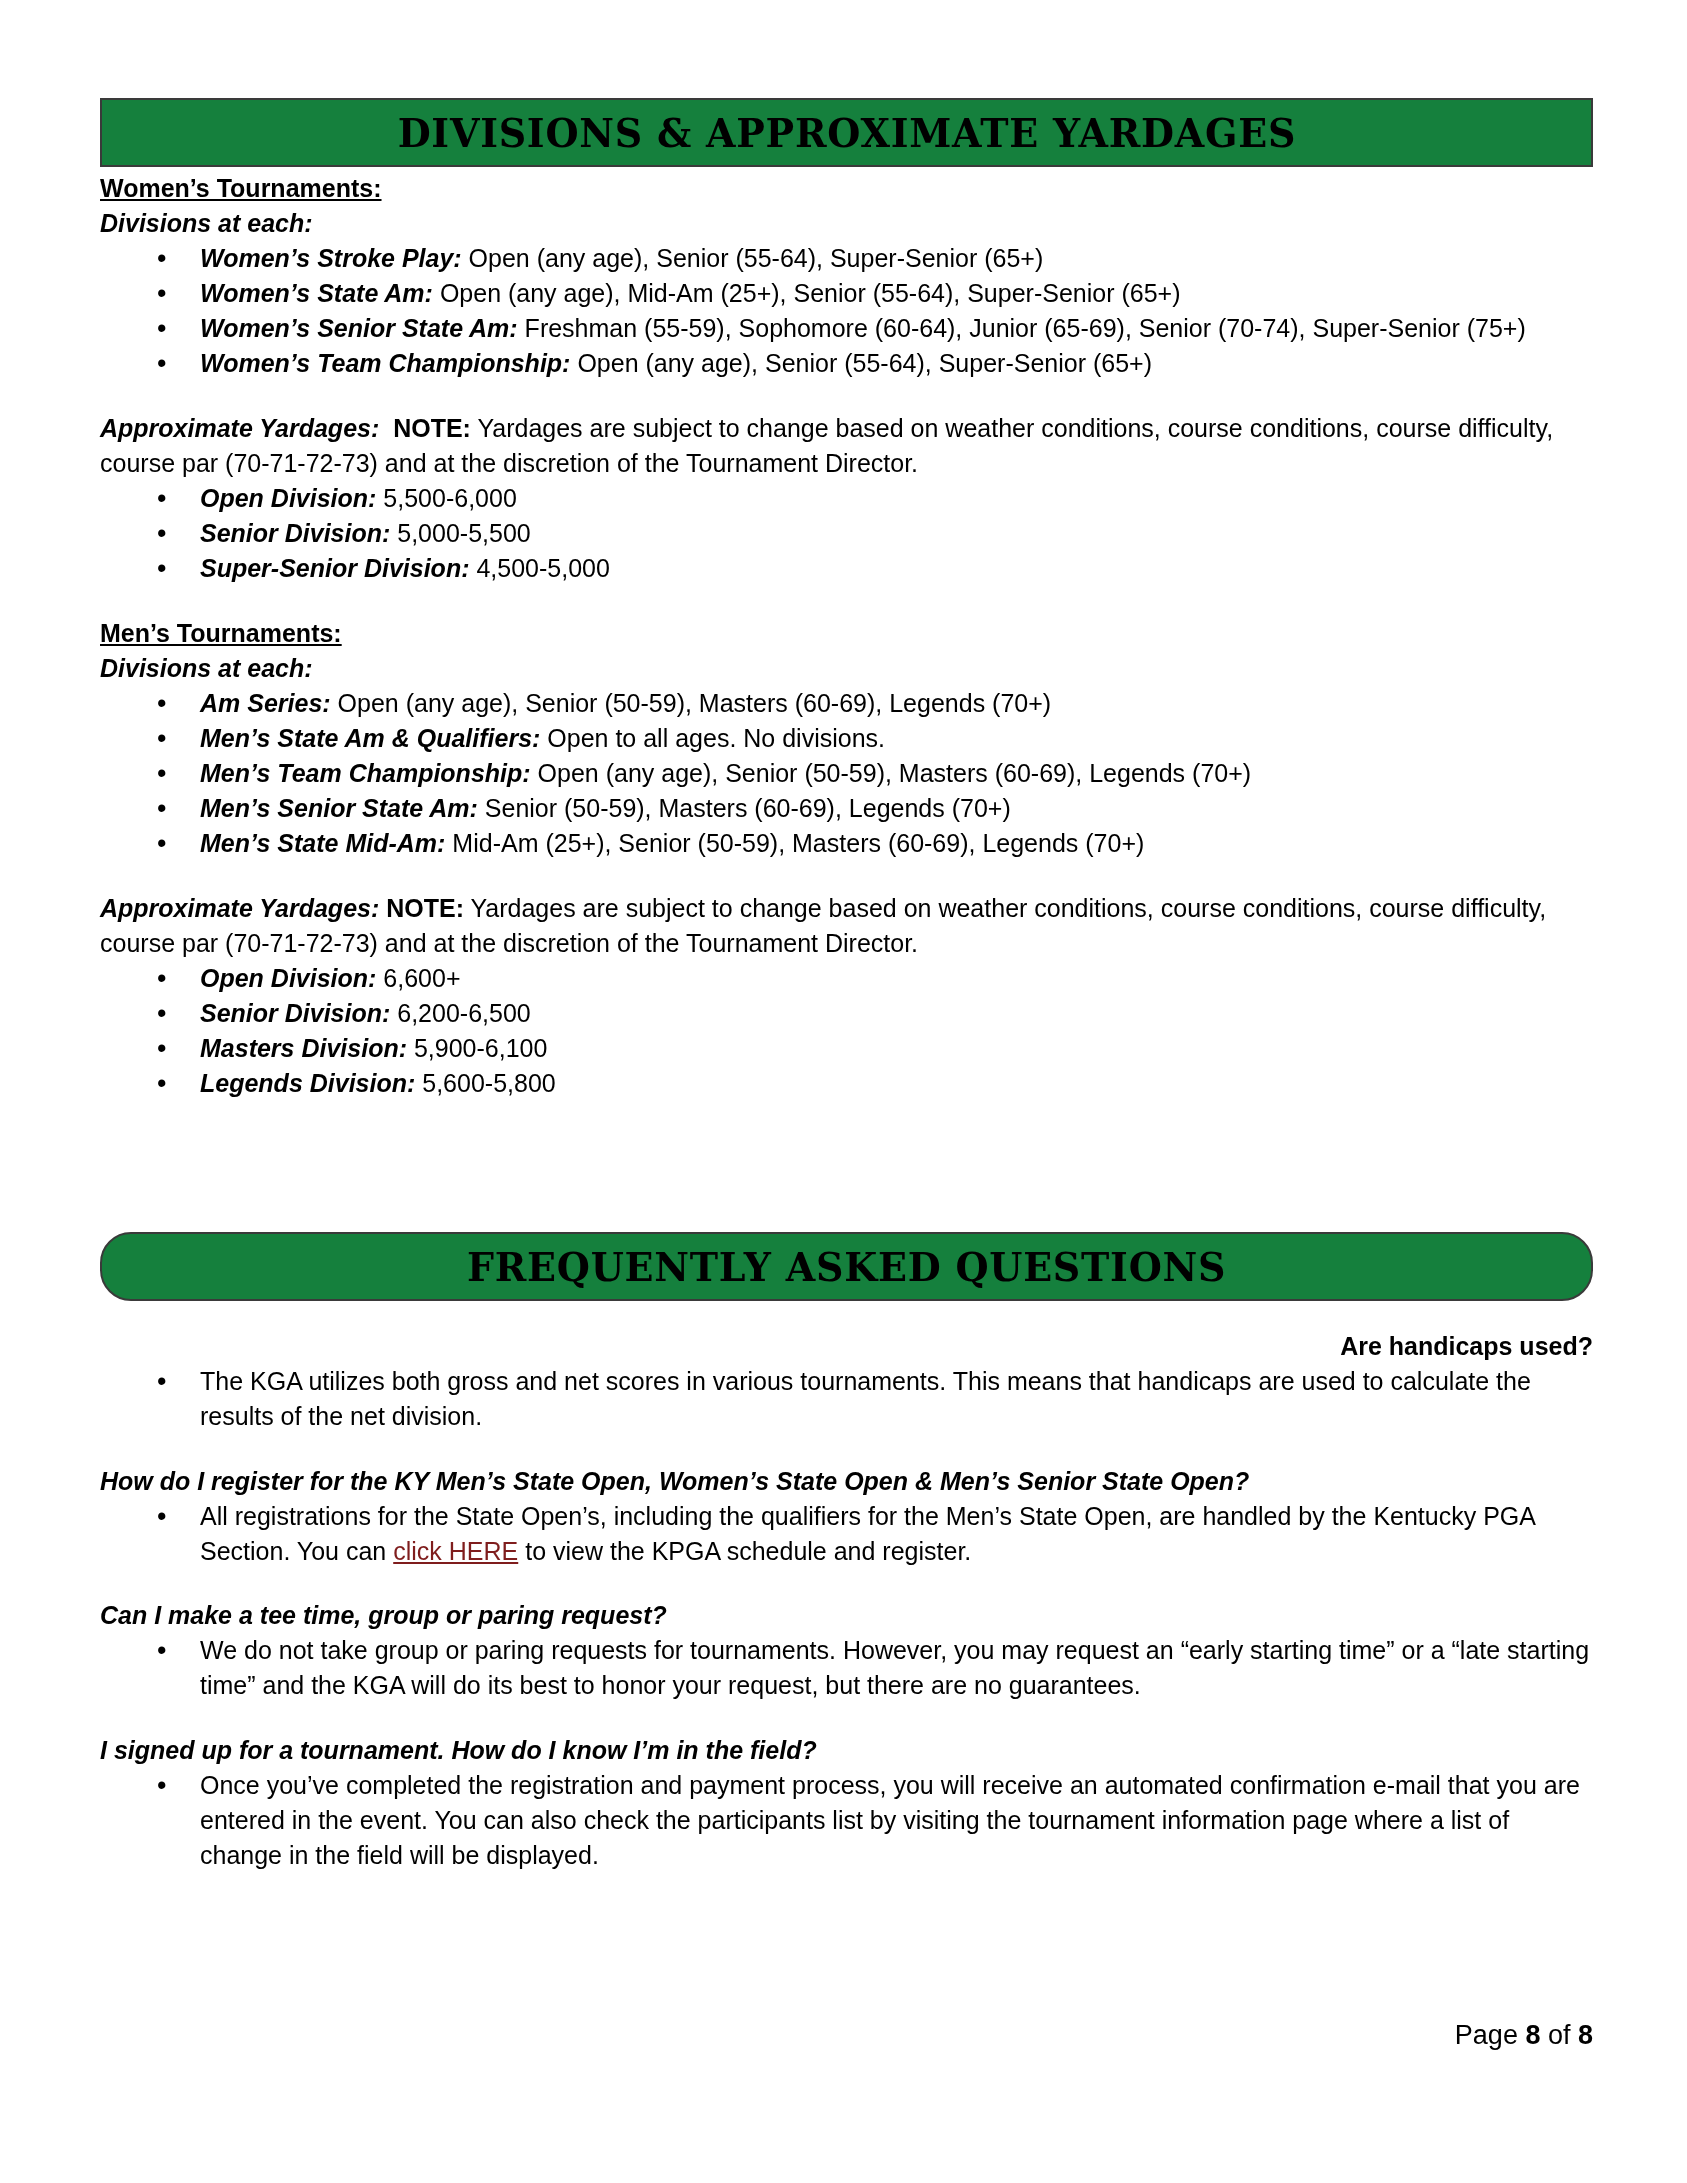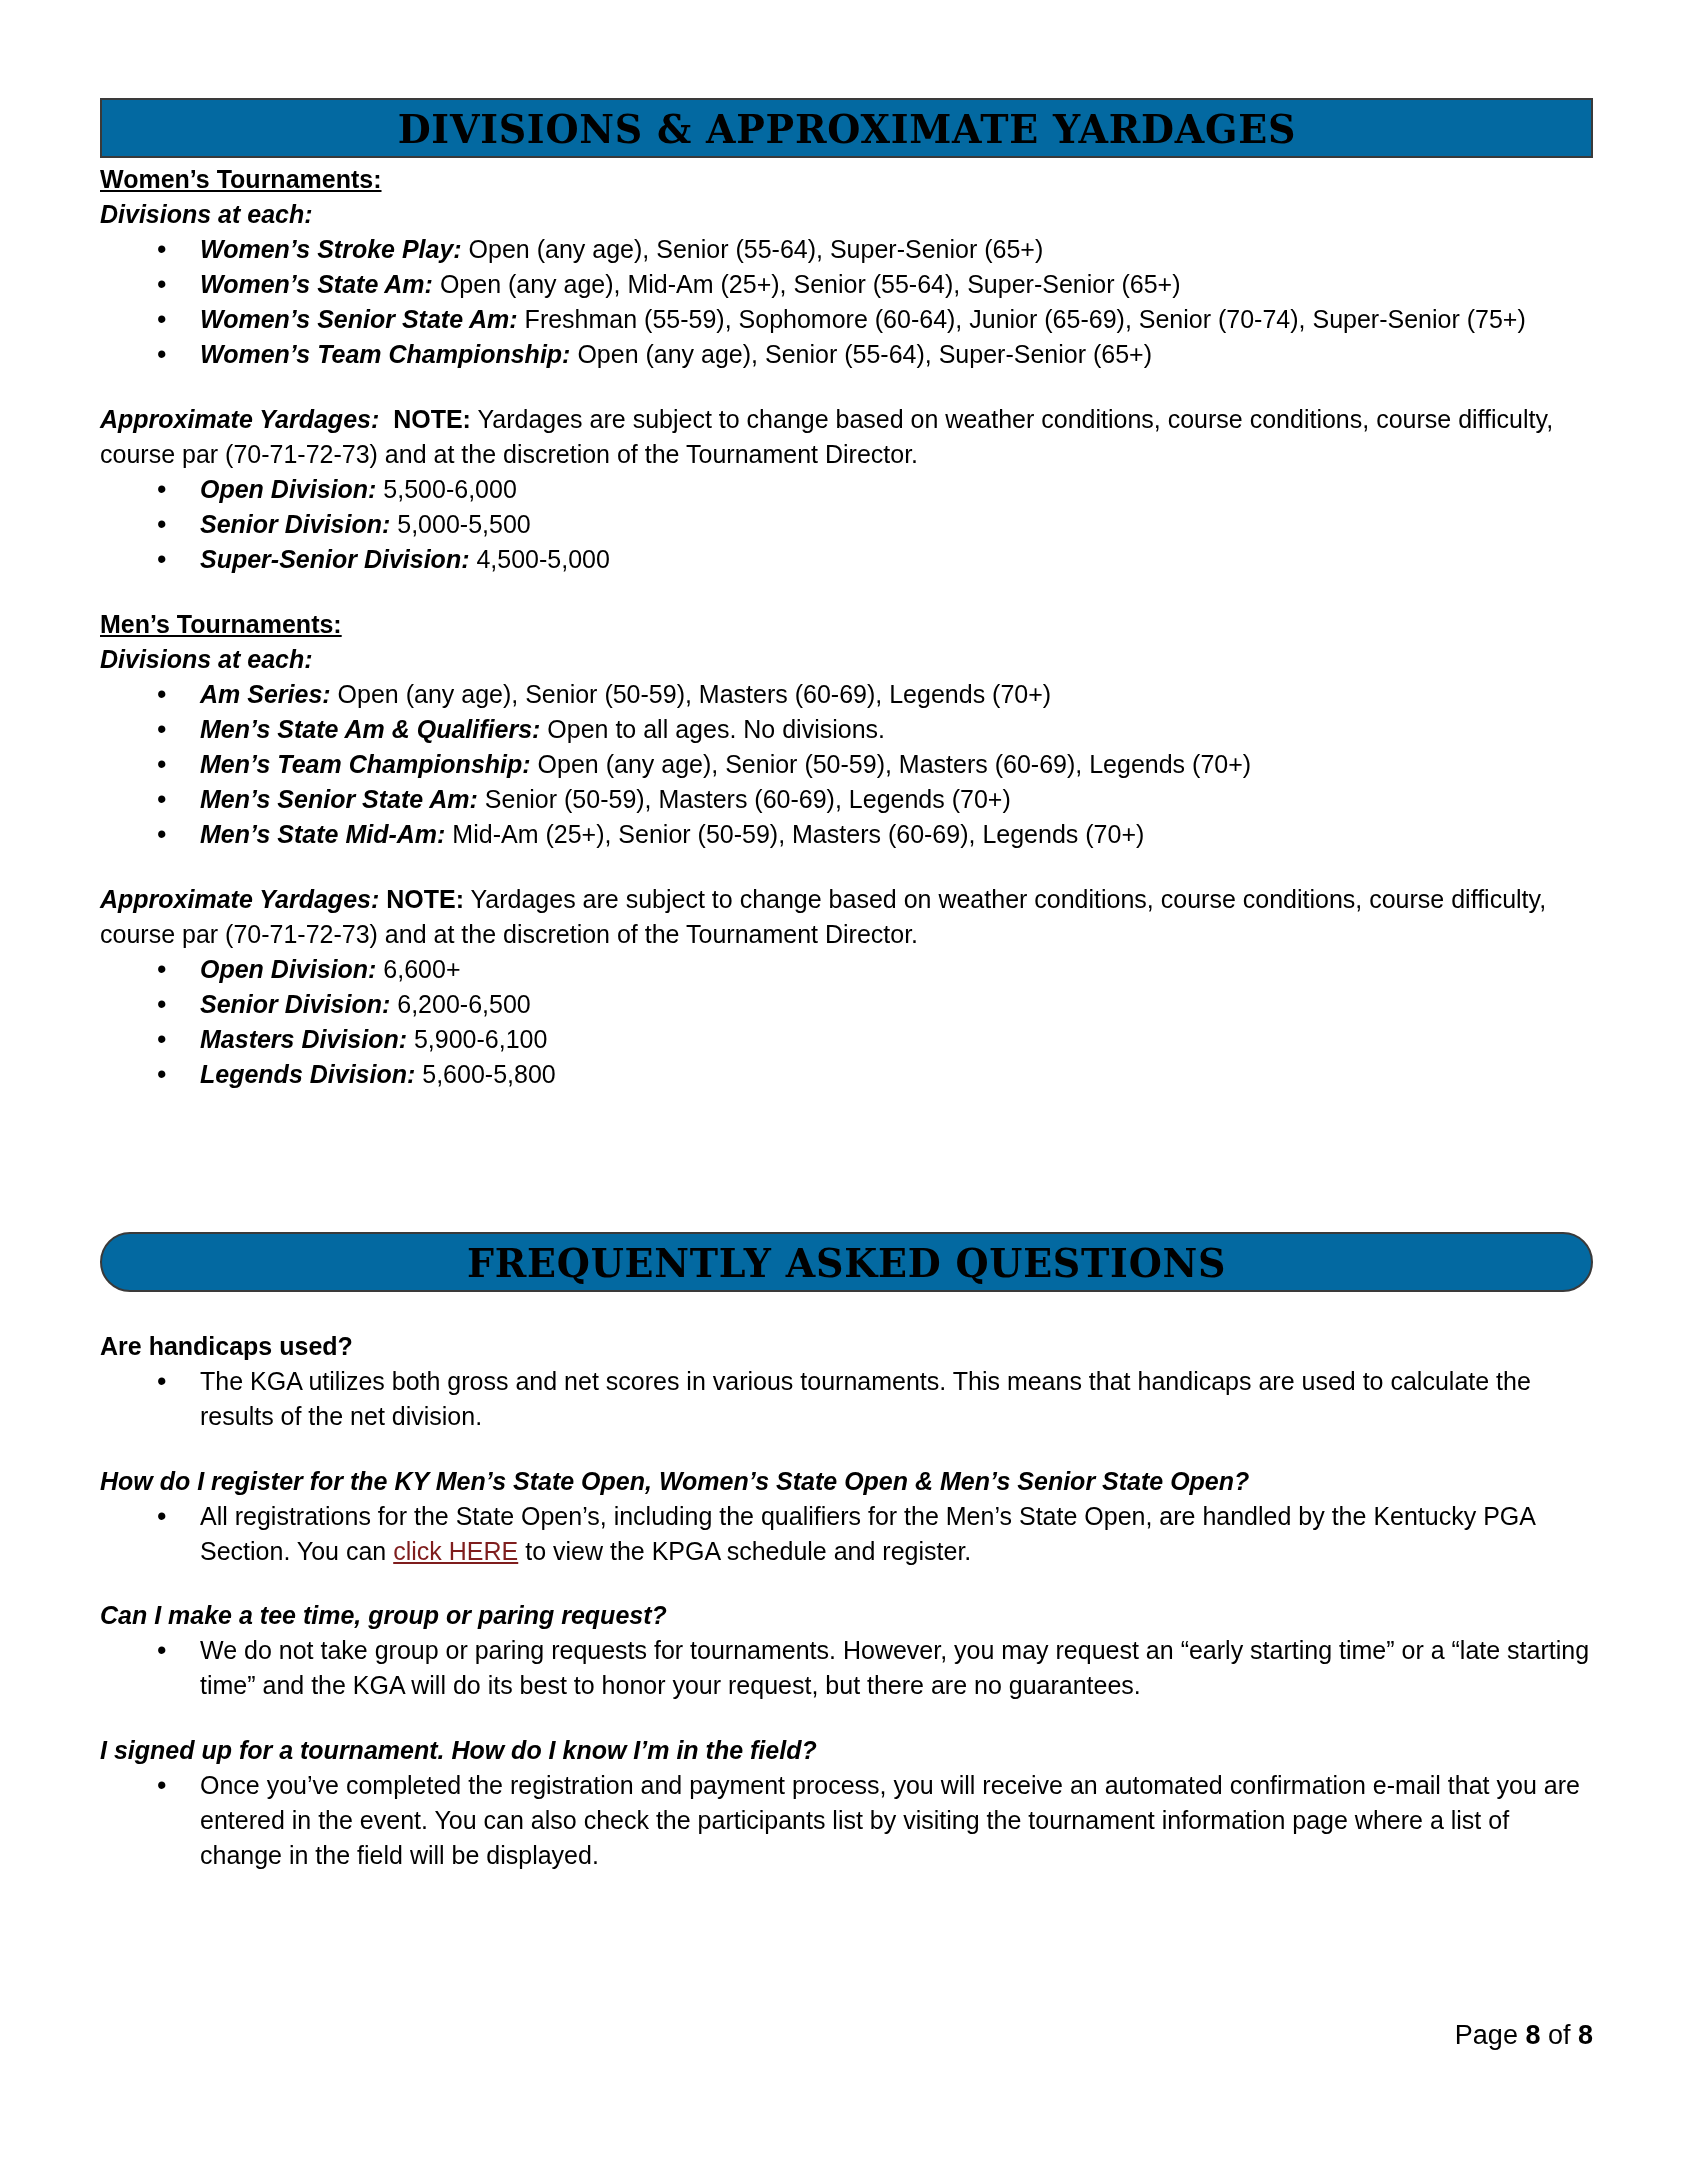--- a/index.html
+++ b/index.html
@@ -1,32 +1,32 @@
 <!DOCTYPE html>
 <html style="font-size:13.5px"><head>
 <meta charset="utf-8">
 <style>
   html, body { margin: 0; padding: 0; background: #ffffff; }
   body { width: 1687px; height: 2183px; position: relative; overflow: hidden;
          font-family: "Liberation Sans", "DejaVu Sans", sans-serif; color: #000; }
   .page { position: absolute; left: 100px; top: 98px; width: 1493px; }
-  .banner { box-sizing: border-box; width: 1493px; height: 60px; background: #0369a1;
+  .banner { box-sizing: border-box; width: 1493px; height: 69px; background: #15803d;
             border: 2.5px solid #3a3a3a; display: flex; align-items: center; justify-content: center; }
   .banner-title { font-family: "DejaVu Serif", serif; font-weight: 900; font-size: 40px;
                   letter-spacing: 0.8px; transform: scaleX(0.95); }
   .txt { font-size: 25px; line-height: 35px; transform-origin: left top; }
   .heading-u { text-decoration: underline; font-weight: bold; }
   .sub-i { font-style: italic; font-weight: bold; }
   ul.bul { list-style: none; margin: 0; padding: 0; }
   ul.bul li { position: relative; padding-left: 100px; }
   ul.bul li::before { content: "\2022"; position: absolute; left: 57px; top: 0; font-size: 27px; }
   .lbl { font-style: italic; font-weight: bold; }
   .gap { height: 30px; }
   .gap-s { height: 29.5px; }
-  .q-b { font-weight: bold; }
+  .q-b { font-weight: bold; text-align: right; }
   .q-bi { font-weight: bold; font-style: italic; }
   a.link { color: #7f1d1d; text-decoration: underline; }
   .footer { position: absolute; right: 94px; top: 2020px; font-size: 27px; }
   .footer b { font-weight: bold; }
 </style>
 </head>
 <body>
 
 <div class="page">
 

